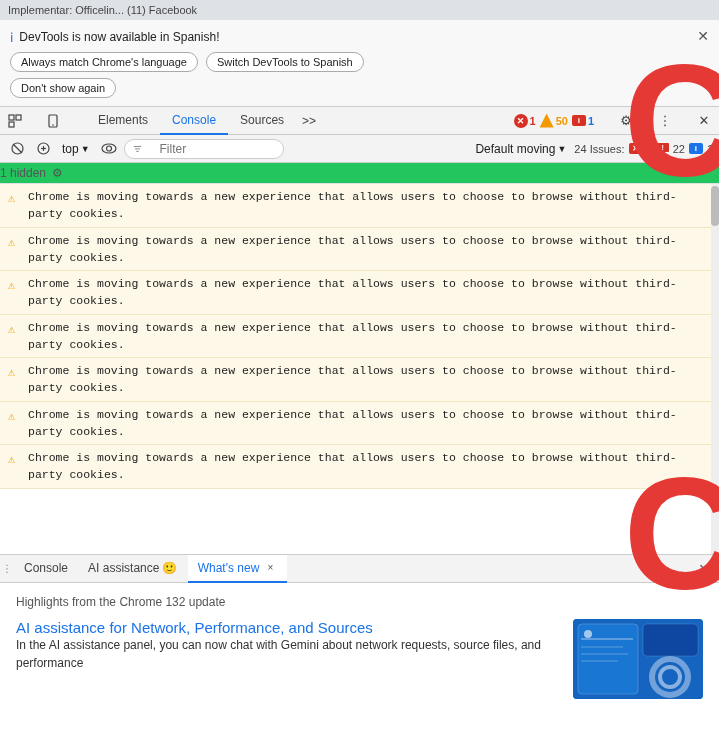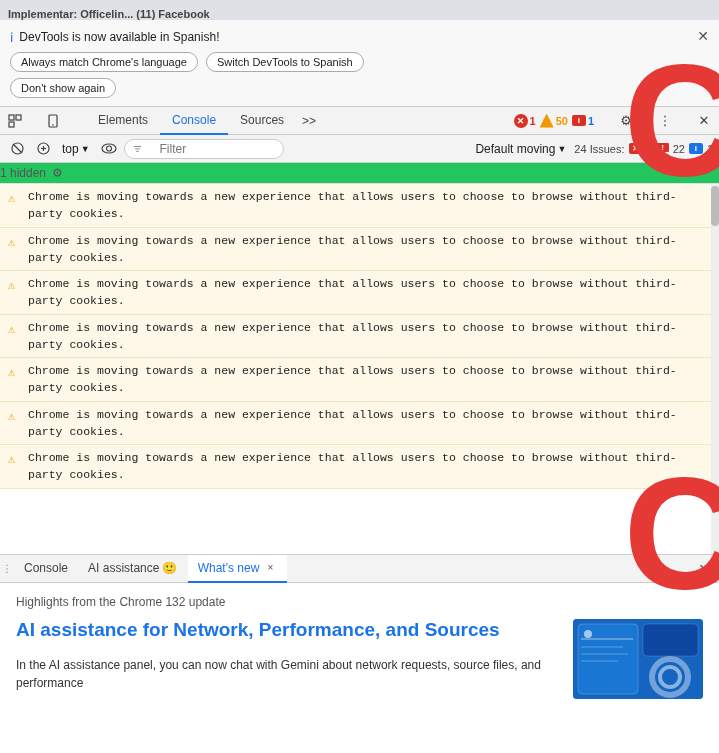--- a/index.html
+++ b/index.html
@@ -10,26 +10,25 @@
       width: 719px;
       min-height: 753px;
       overflow: hidden;
     }
 
     
     .tab-bar {
       background: #dee1e6;
       height: 20px;
       display: flex;
-      align-items: flex-end;
+      align-items: center;
       padding: 0 8px;
       font-size: 11px;
       color: #444;
       gap: 8px;
-      font-weight: bold;
     }
 
     
     .notification-bar {
       background: #f8f8f8;
       border-bottom: 1px solid #ccc;
       padding: 8px 10px;
       display: flex;
       flex-direction: column;
       gap: 6px;
@@ -290,24 +289,24 @@
       background: #fff;
       padding: 12px 16px;
       overflow-y: auto;
     }
     .whats-new-header {
       font-size: 12px;
       color: #555;
       margin-bottom: 10px;
     }
     .feature-title {
-      font-size: 19px;
-      font-weight: bold;
+      font-size: 15px;
+      font-weight: normal;
       color: #1a73e8;
-      margin-bottom: 15px;
+      margin-bottom: 0;
       cursor: pointer;
     }
     .feature-desc {
       font-size: 12px;
       color: #333;
       line-height: 1.5;
     }
     .feature-row {
       display: flex;
       gap: 12px;

